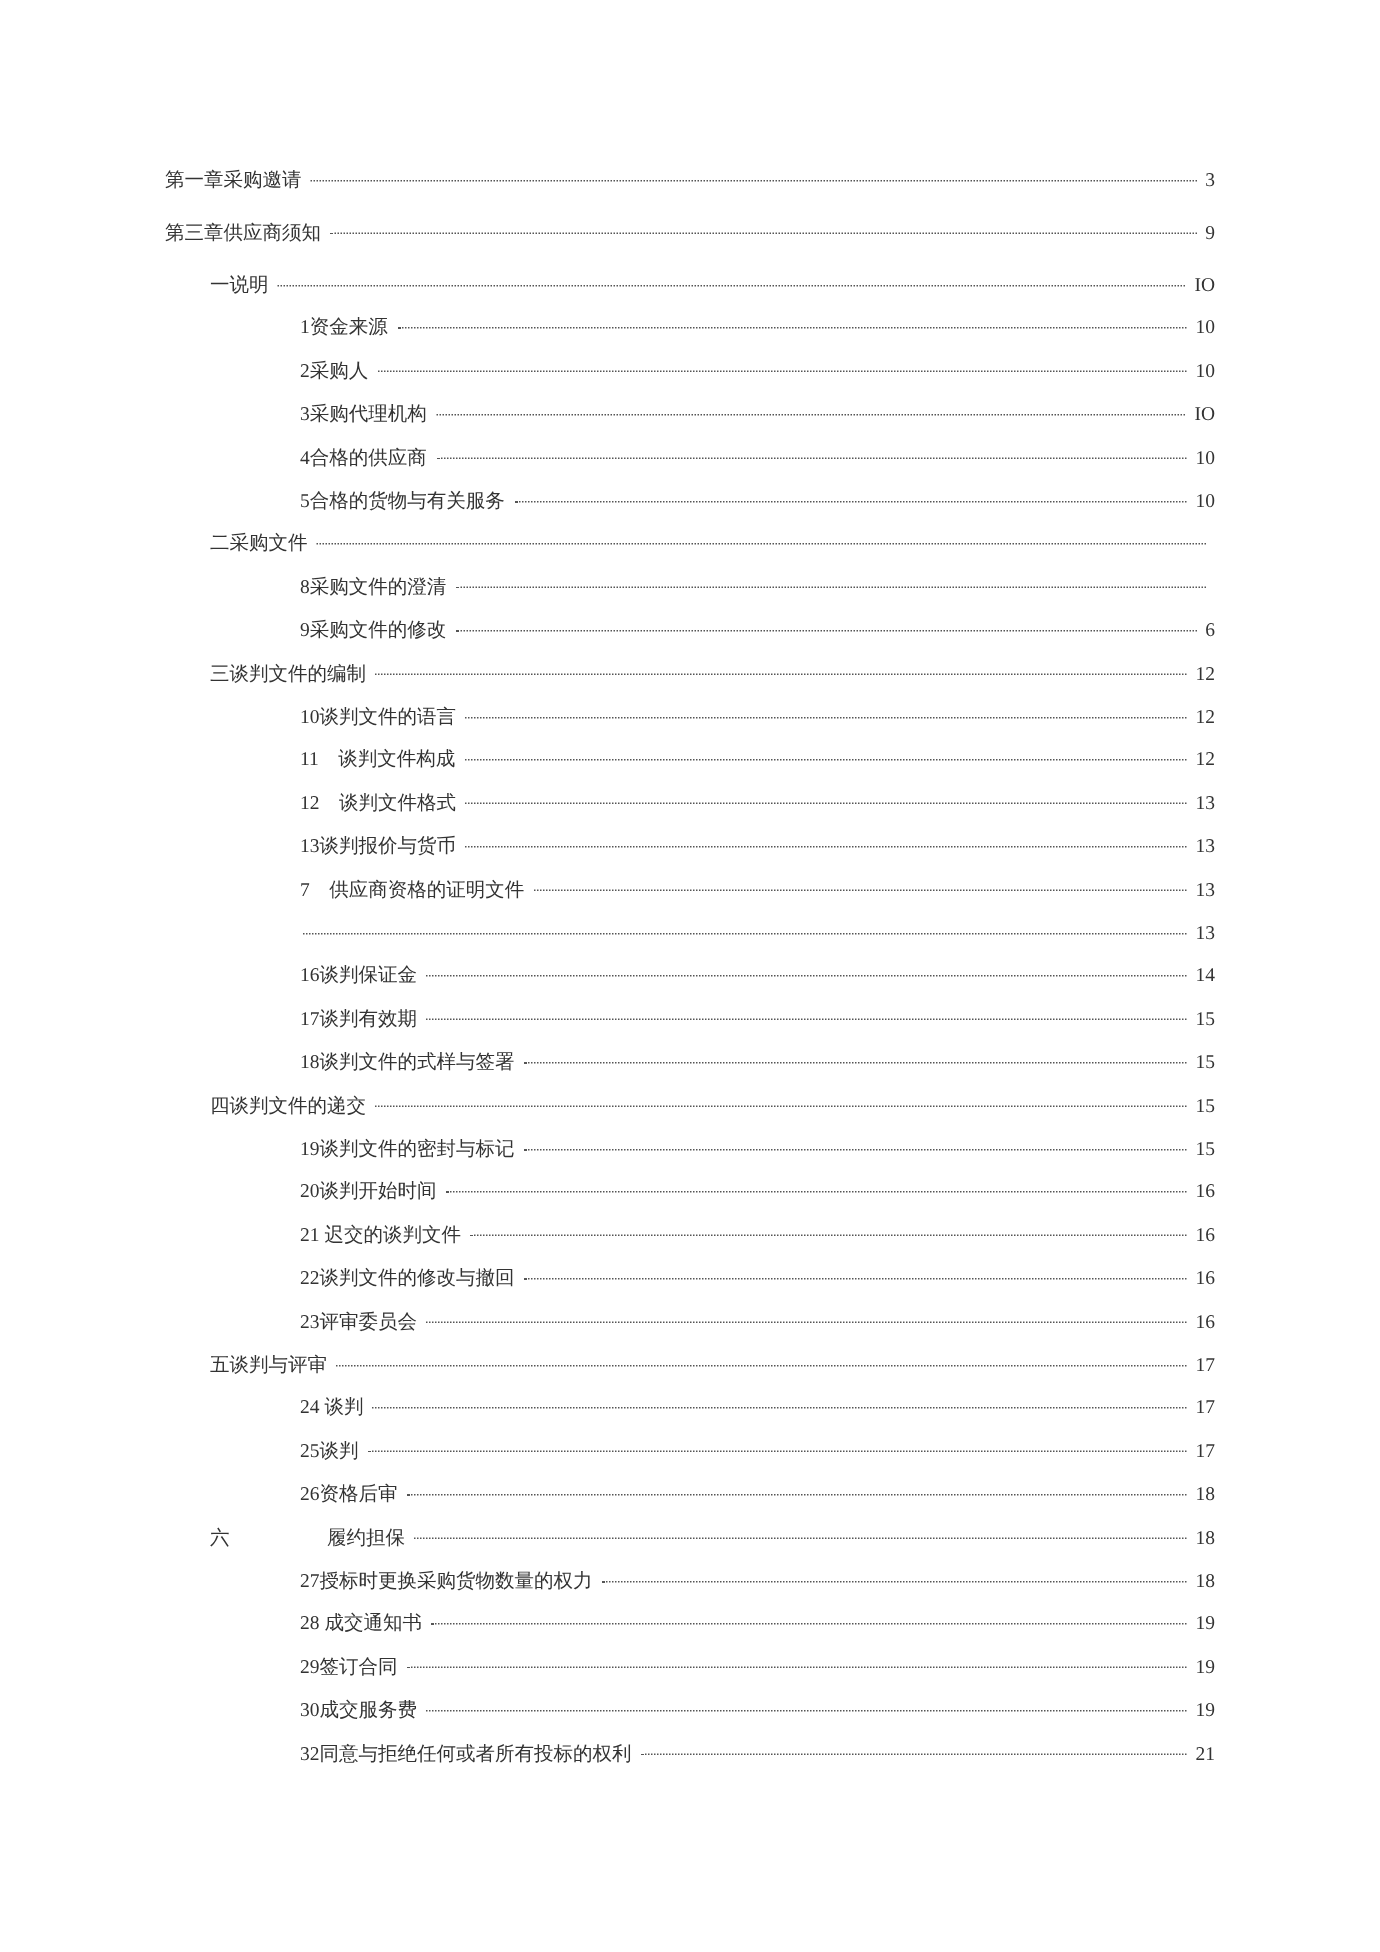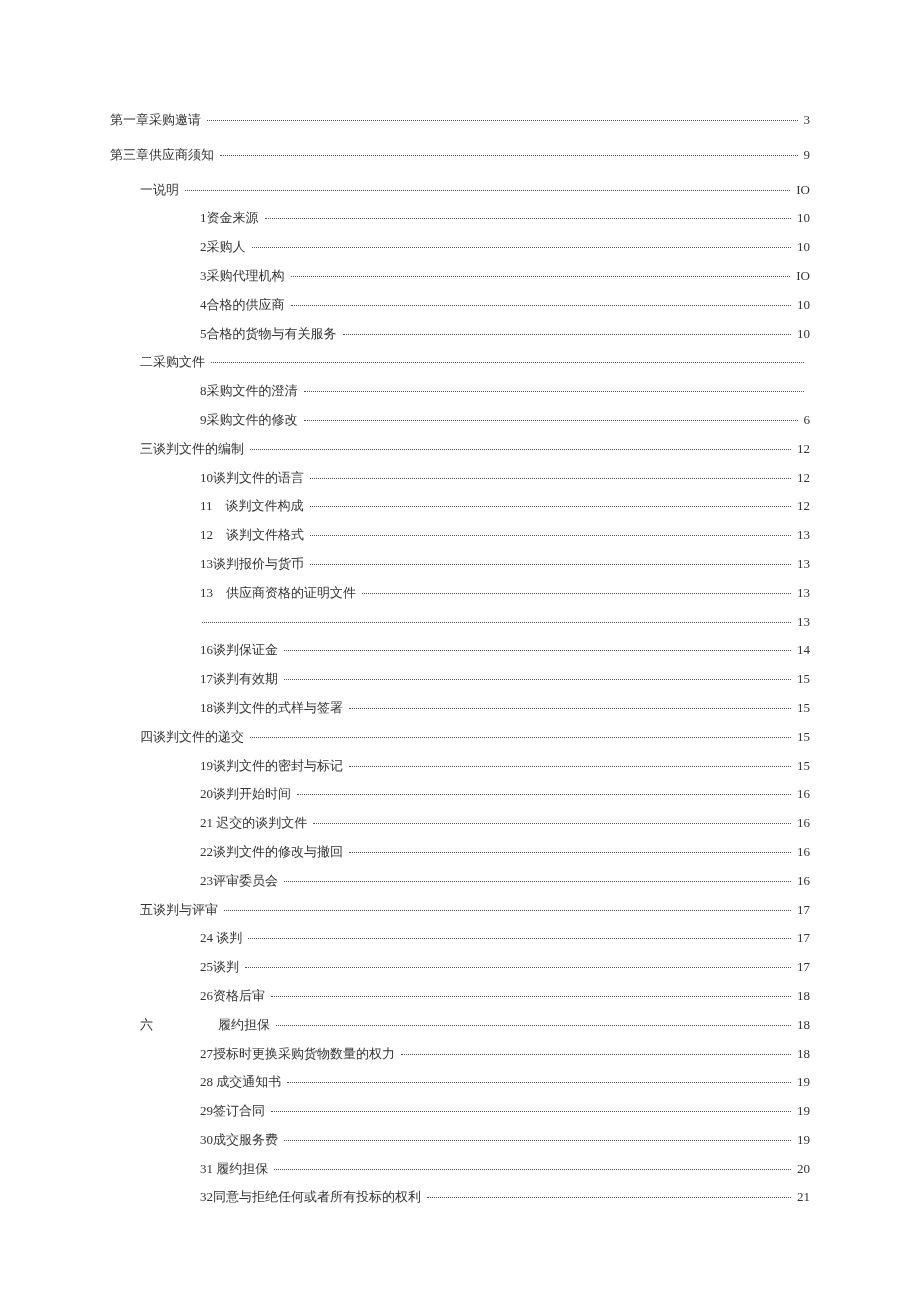--- a/index.html
+++ b/index.html
@@ -110,21 +110,21 @@
       <span class="title">12　谈判文件格式</span>
       <span class="dots"></span>
       <span class="page">13</span>
     </div>
     <div class="toc-row l2">
       <span class="title">13谈判报价与货币</span>
       <span class="dots"></span>
       <span class="page">13</span>
     </div>
     <div class="toc-row l2">
-      <span class="title">13　供应商资格的证明文件</span>
+      <span class="title">7　供应商资格的证明文件</span>
       <span class="dots"></span>
       <span class="page">13</span>
     </div>
     <div class="toc-row l2">
       <span class="dots"></span>
       <span class="page">13</span>
     </div>
     <div class="toc-row l2">
       <span class="title">16谈判保证金</span>
       <span class="dots"></span>
@@ -207,24 +207,19 @@
     </div>
     <div class="toc-row l2">
       <span class="title">29签订合同</span>
       <span class="dots"></span>
       <span class="page">19</span>
     </div>
     <div class="toc-row l2">
       <span class="title">30成交服务费</span>
       <span class="dots"></span>
       <span class="page">19</span>
-    </div>
-    <div class="toc-row l2">
-      <span class="title">31 履约担保</span>
-      <span class="dots"></span>
-      <span class="page">20</span>
     </div>
     <div class="toc-row l2">
       <span class="title">32同意与拒绝任何或者所有投标的权利</span>
       <span class="dots"></span>
       <span class="page">21</span>
     </div>
   </div>
 
 </body></html>

